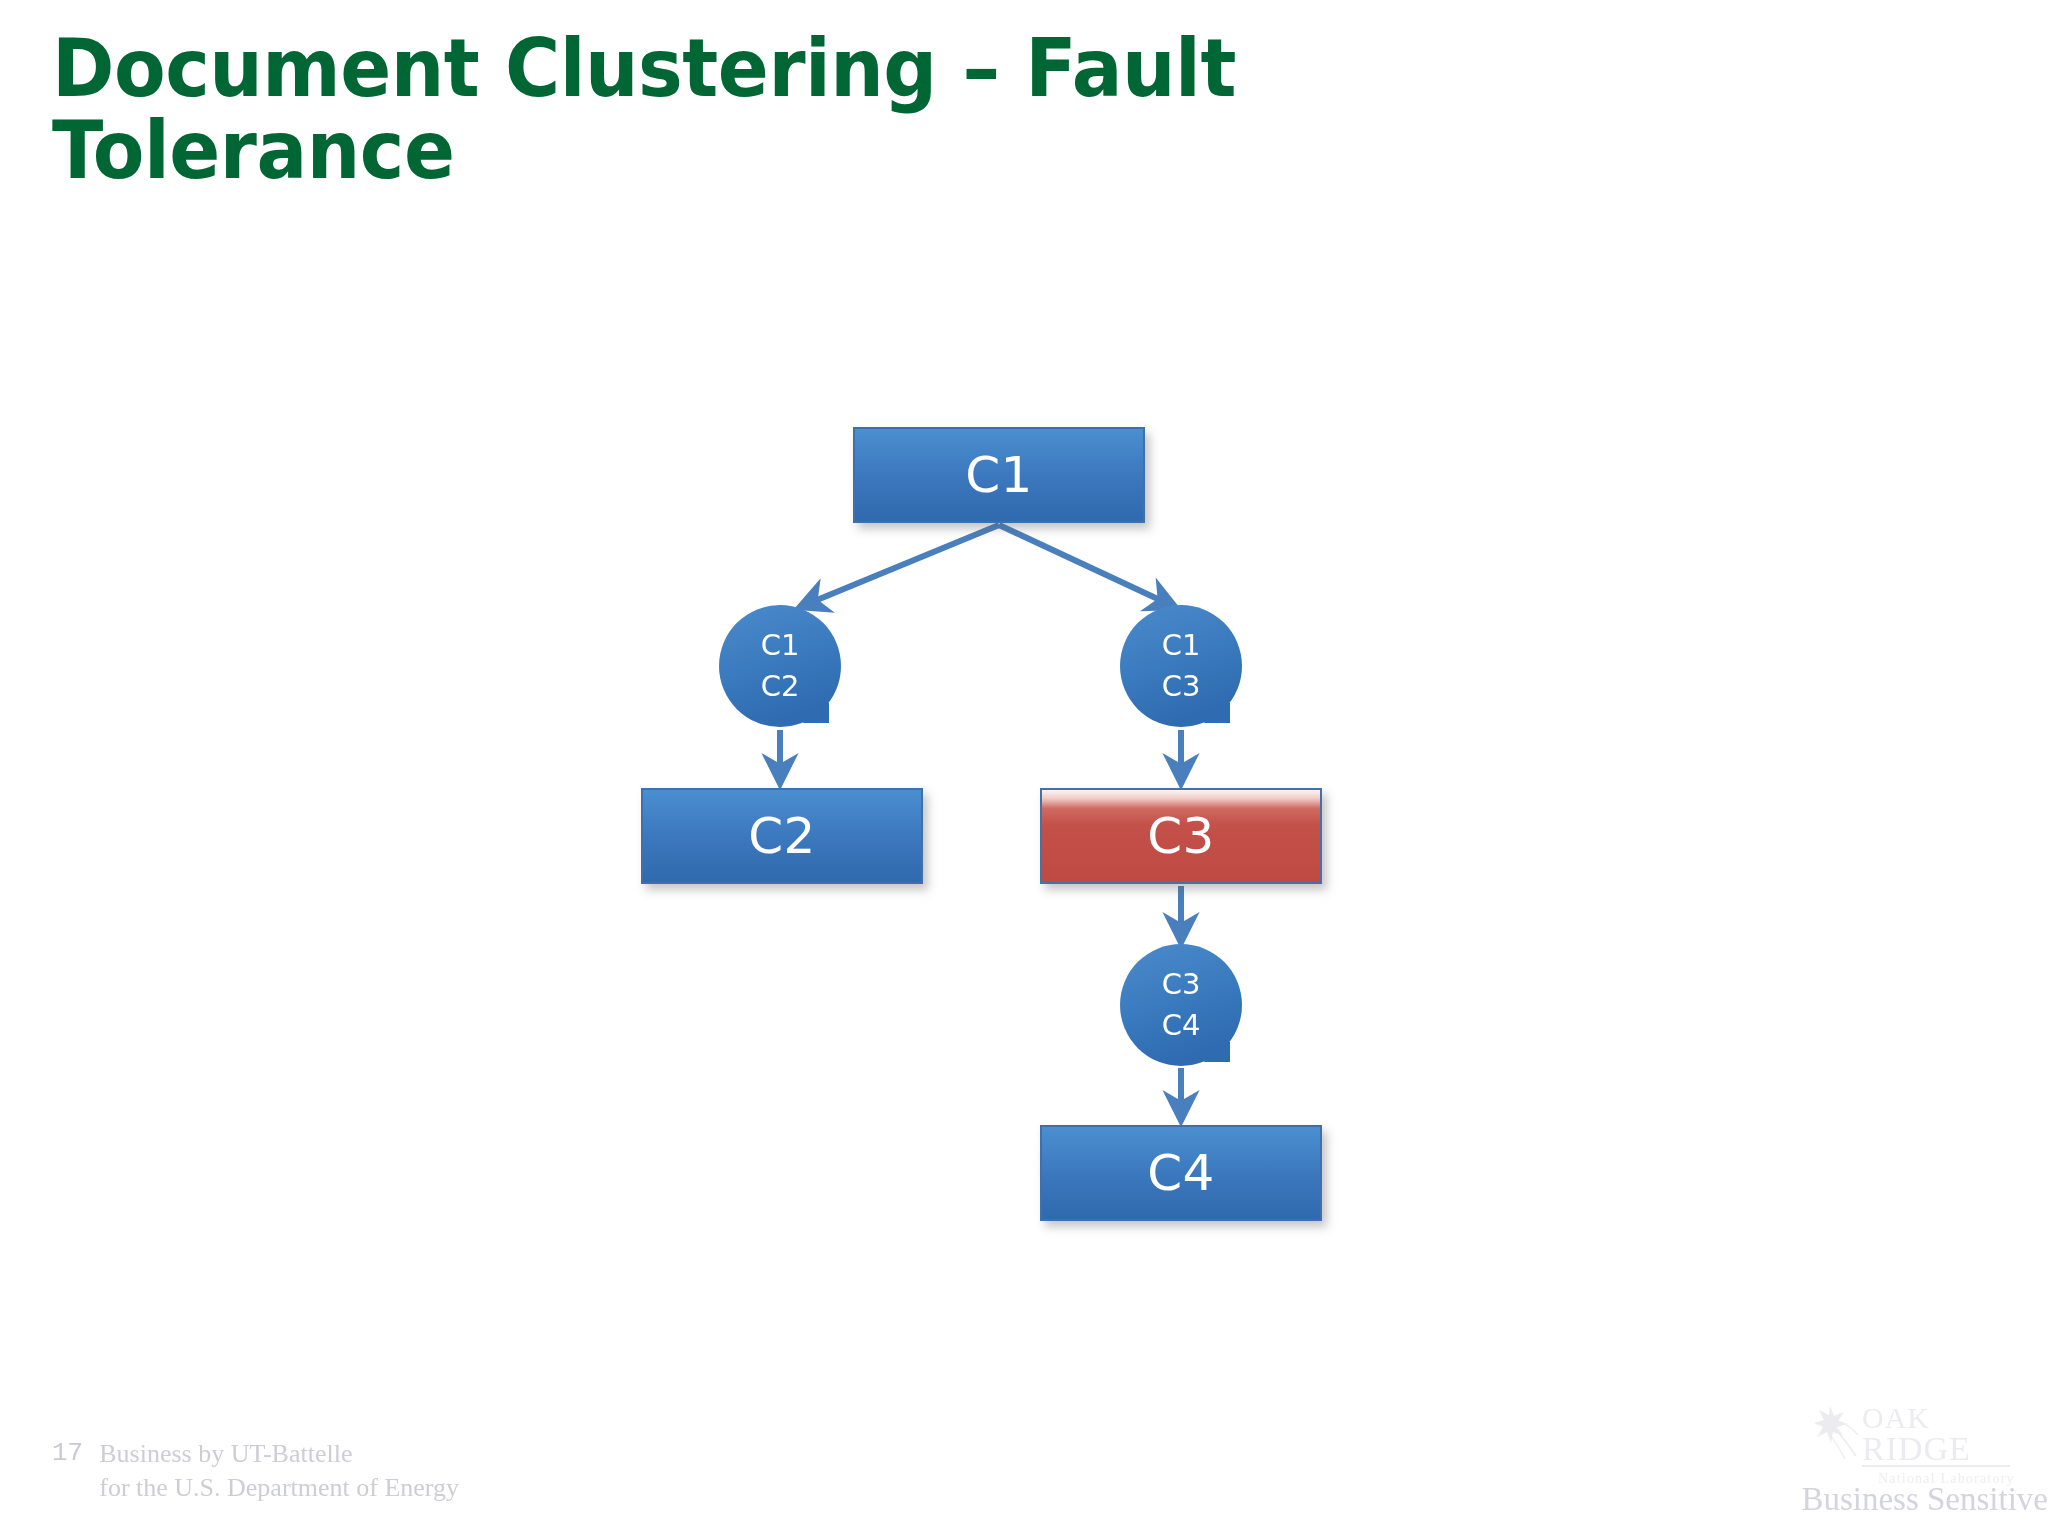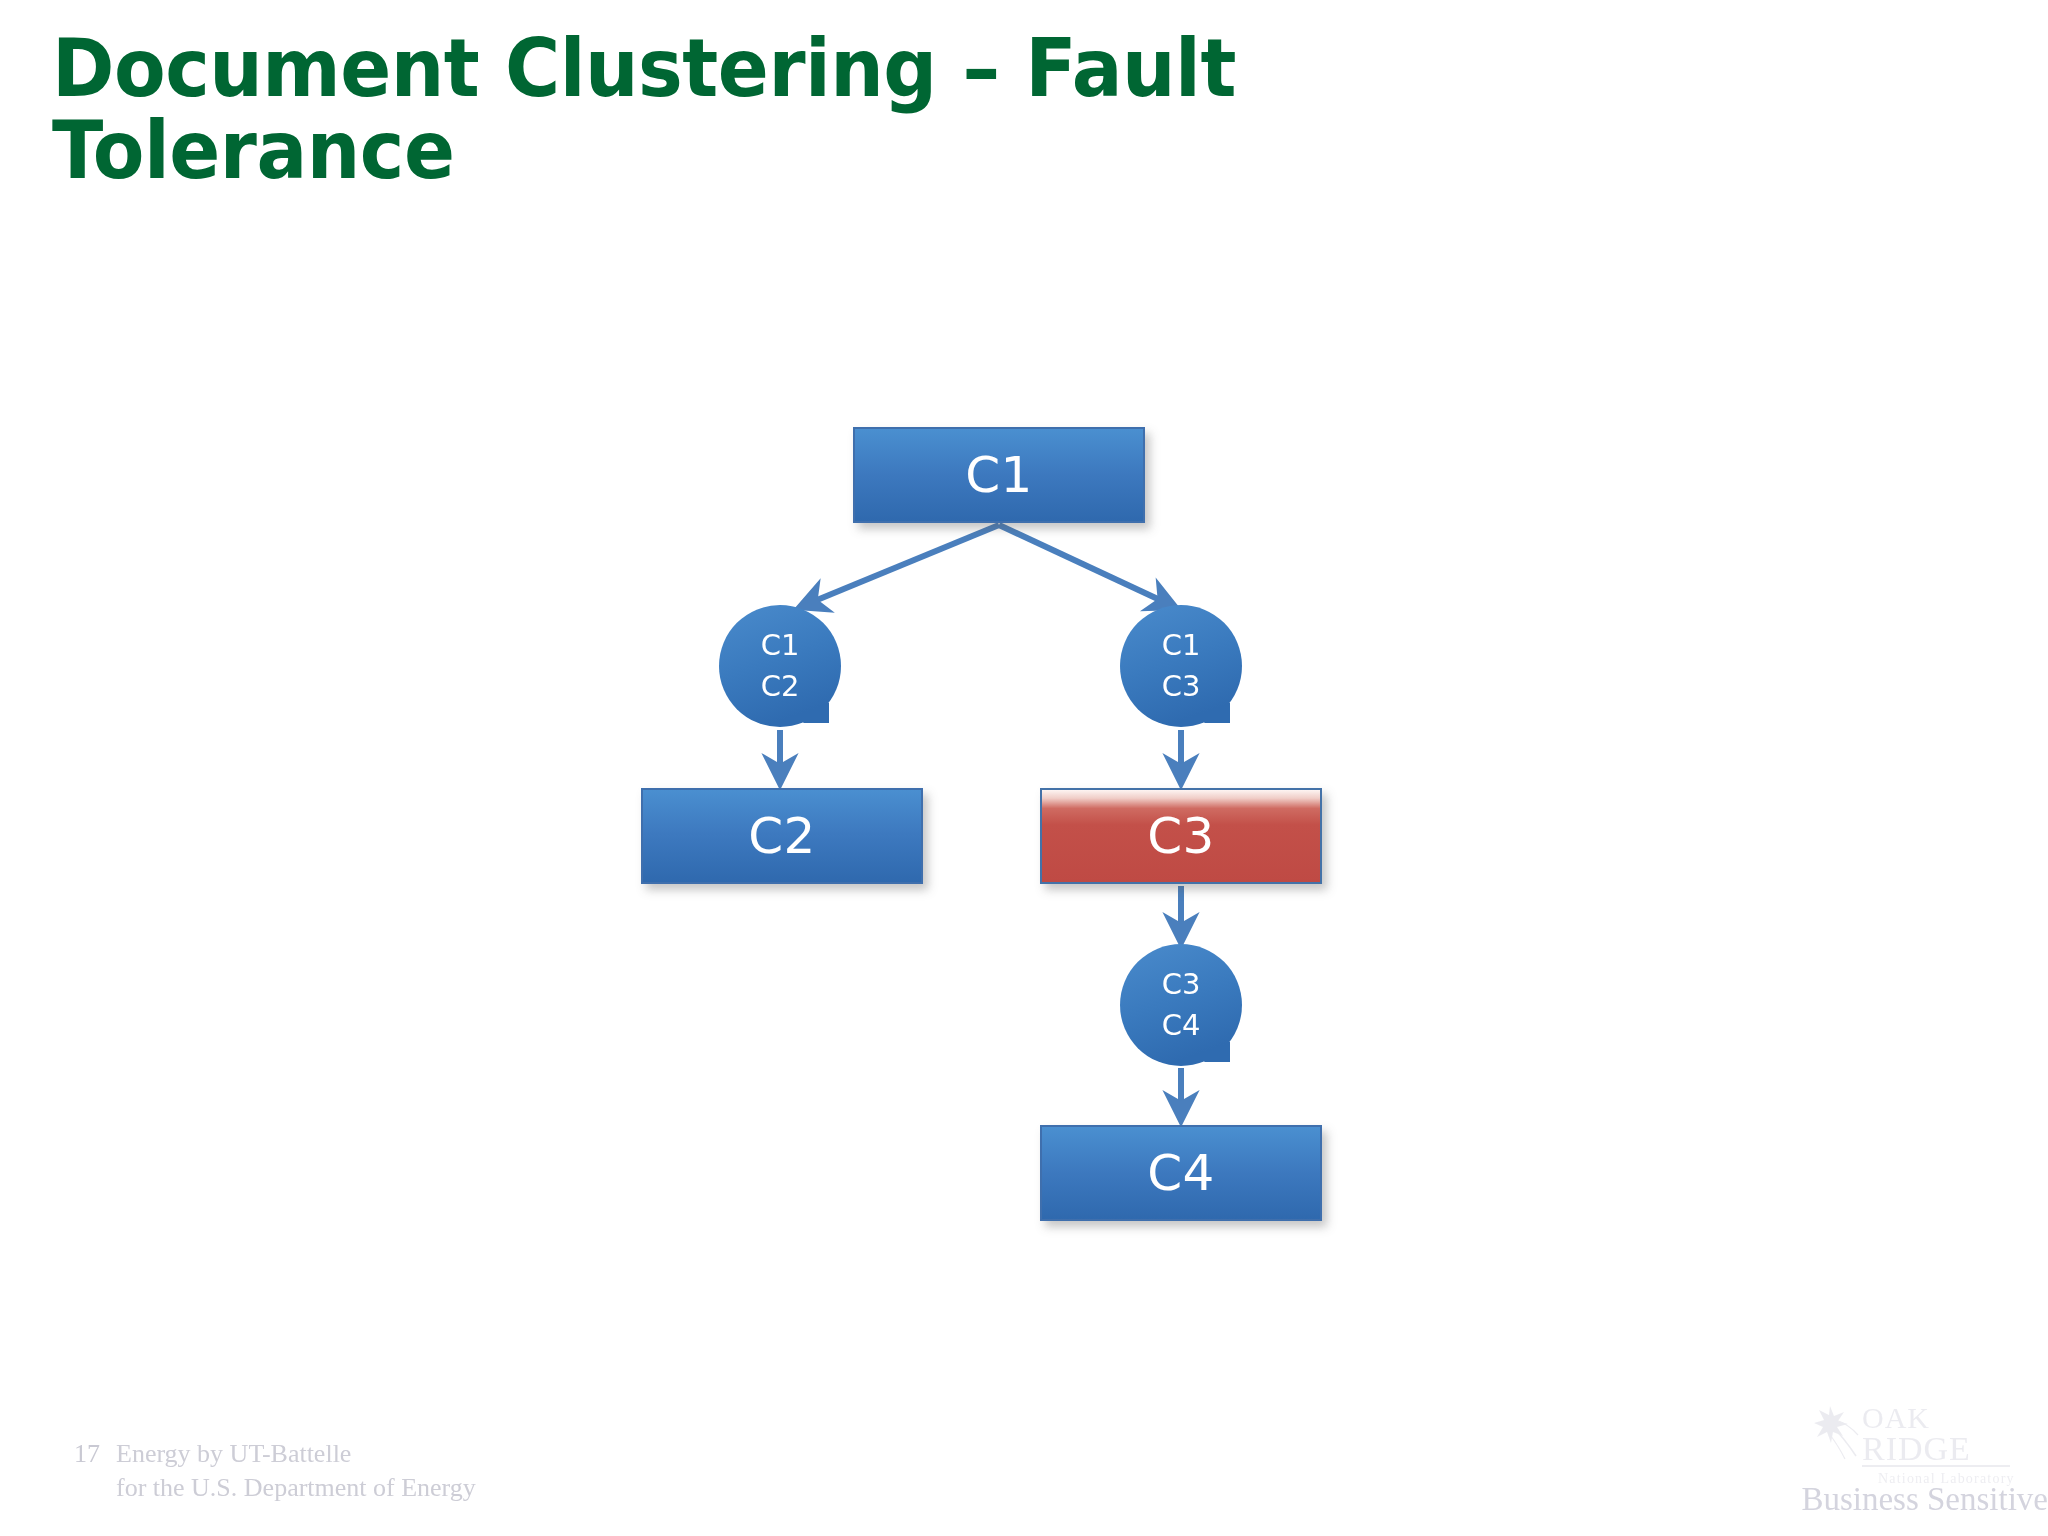--- a/index.html
+++ b/index.html
@@ -121,23 +121,22 @@
     display: flex;
     align-items: flex-start;
     gap: 16px;
     color: #cdcdd6;
     font-family: "Liberation Serif", serif;
     font-size: 26px;
     line-height: 1.28;
   }
   .footer-page {
     color: #c9c9d3;
-    font-family: Liberation Serif, serif;
+    font-family: Liberation Mono, monospace;
     font-size: 26px;
-    margin-left: 22px;
   }
   .footer-center {
     position: absolute;
     left: 0;
     right: 0;
     bottom: 18px;
     text-align: right;
     color: #d4d4de;
     font-family: "Liberation Serif", serif;
     font-size: 33px;
@@ -255,21 +254,21 @@
         <span>C3</span>
         <span>C4</span>
       </div>
     </div>
 
   </div>
 
   <div class="footer-left">
     <span class="footer-page">17</span>
     <span>
-      <span>Energy by UT-Battelle</span><br>
+      <span>Business by UT-Battelle</span><br>
       <span>for the U.S. Department of Energy</span>
     </span>
   </div>
 
   <div class="footer-center">Business Sensitive</div>
 
   <div class="logo">
     <svg viewBox="0 0 206 96" width="206" height="96">
       <g fill="#d9d9e2">
 

